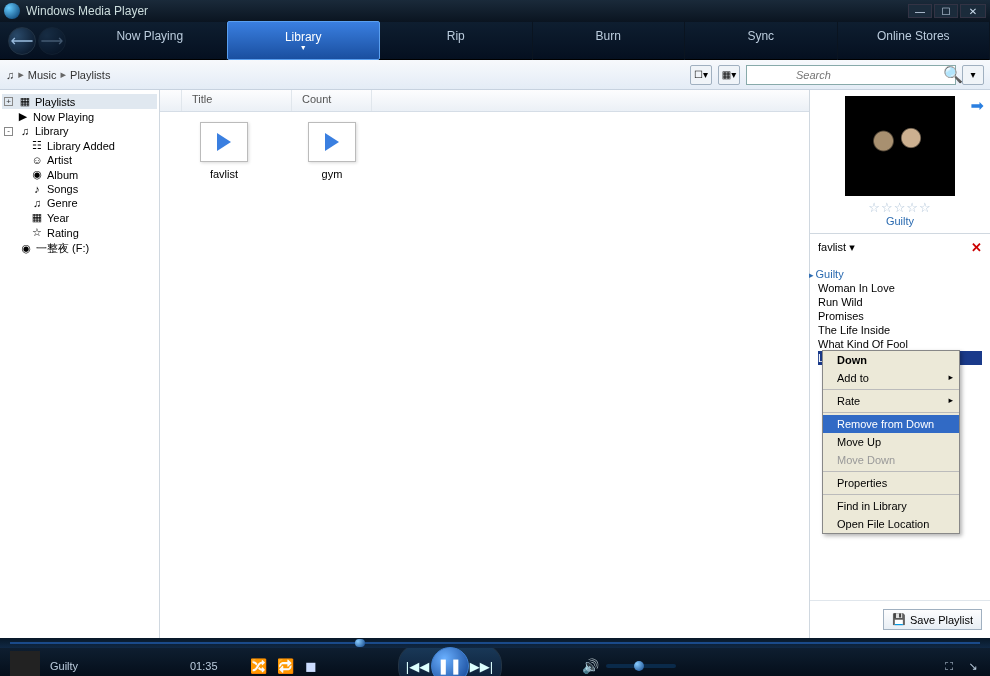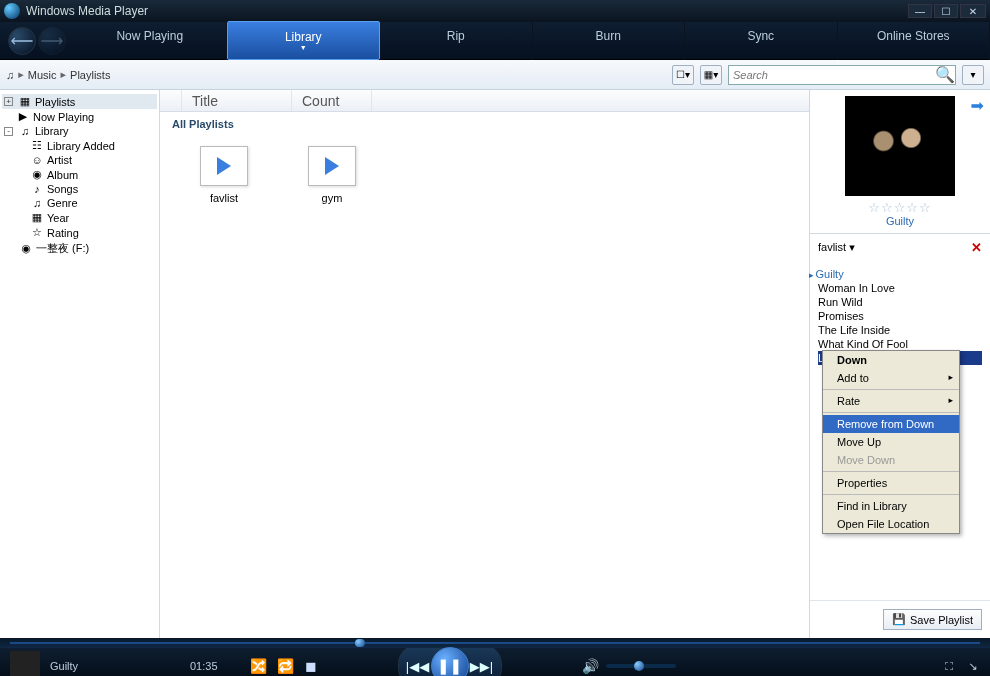--- a/index.html
+++ b/index.html
@@ -17,36 +17,36 @@
 .navcircle.disabled { opacity: .4; }
 .tabs { flex: 1; display: flex; }
 .tab { flex: 1; text-align: center; color: #bcd; font-size: 12px; padding: 8px 4px; cursor: pointer; border-right: 1px solid #0a1420; }
 .tab.active { background: linear-gradient(#3a7fe0,#1a4fa0); color: #fff; border: 1px solid #5a9ff0; border-radius: 2px; }
 
 .toolbar { height: 30px; background: linear-gradient(#f7f9fc,#e4ecf6); border-bottom: 1px solid #c7d2df; display: flex; align-items: center; padding: 0 6px; gap: 6px; }
 .breadcrumb { display: flex; align-items: center; gap: 4px; font-size: 11px; color: #333; }
 .breadcrumb .sep { color: #666; }
 .toolbar .spacer { flex: 1; }
 .viewbtn { width: 22px; height: 20px; border: 1px solid #a0b0c0; background: #f0f4f8; border-radius: 2px; display: flex; align-items: center; justify-content: center; font-size: 10px; cursor: pointer; }
-.searchbox { display: flex; align-items: center; border: 1px solid #8aa; background: #fff; height: 20px; width: 228px; }
+.searchbox { display: flex; align-items: center; border: 1px solid #8aa; background: #fff; height: 20px; width: 210px; padding-left: 45px; }
 .searchbox input { flex: 1; border: none; outline: none; font-size: 11px; padding: 0 4px; color: #888; font-style: italic; }
 .searchbox .sicon { width: 20px; text-align: center; color: #369; cursor: pointer; }
 
 .mainrow { display: flex; height: 548px; background: #fff; }
 .sidebar { width: 160px; background: #fff; border-right: 1px solid #d0d8e0; font-size: 11px; padding: 4px 2px; overflow: auto; }
 .tree-item { display: flex; align-items: center; gap: 3px; padding: 1px 2px; cursor: pointer; white-space: nowrap; }
 .tree-item.selected { background: #e0e8f0; }
 .tree-expander { width: 9px; height: 9px; border: 1px solid #888; display: inline-flex; align-items: center; justify-content: center; font-size: 8px; line-height: 1; color: #333; margin-right: 2px; }
 .tree-spacer { width: 12px; display: inline-block; }
 .indent1 { padding-left: 14px; }
 .indent2 { padding-left: 28px; }
 .tree-icon { width: 14px; display: inline-block; text-align: center; font-size: 11px; }
 
 .content { flex: 1; display: flex; flex-direction: column; border-right: 1px solid #d0d8e0; }
-.colheaders { height: 22px; background: linear-gradient(#fdfdfe,#ebf0f6); border-bottom: 1px solid #d5dde6; display: flex; font-size: 14px; color: #555; }
+.colheaders { height: 22px; background: linear-gradient(#fdfdfe,#ebf0f6); border-bottom: 1px solid #d5dde6; display: flex; font-size: 11px; color: #555; }
 .colheaders div { padding: 3px 10px; border-right: 1px solid #e0e6ec; }
 .section-label { font-size: 11px; font-weight: bold; color: #2a4a6a; padding: 6px 12px; }
 .iconrow { display: flex; gap: 60px; padding: 10px 40px; }
 .pl-icon-item { text-align: center; font-size: 11px; cursor: pointer; }
 .pl-icon { width: 48px; height: 40px; background: #fff; border: 1px solid #bbb; box-shadow: 1px 1px 3px rgba(0,0,0,.15); display: flex; align-items: center; justify-content: center; margin-bottom: 6px; }
 .pl-icon .tri { width: 0; height: 0; border-left: 14px solid #3a7fe0; border-top: 9px solid transparent; border-bottom: 9px solid transparent; }
 
 .rightpanel { width: 180px; background: #fff; display: flex; flex-direction: column; position: relative; }
 .rp-top { padding: 6px; text-align: center; }
 .album-art { width: 110px; height: 100px; background: #111; margin: 0 auto 4px; background-image: radial-gradient(circle at 35% 45%, #a89070 0 10%, transparent 12%), radial-gradient(circle at 60% 42%, #ccb090 0 10%, transparent 12%), linear-gradient(#000,#000); }
@@ -184,21 +184,20 @@
         <span>一整夜 (F:)</span>
       </div>
     </div>
 
   <div class="content">
     <div class="colheaders">
       <div style="width:22px"></div>
       <div style="width:110px">Title</div>
       <div style="width:80px">Count</div>
     </div>
-    <div class="section-label">All Playlists</div>
     <div class="iconrow" id="playlists">
         <div class="pl-icon-item">
           <div class="pl-icon">
             <div class="tri"></div>
           </div>
           <div>favlist</div>
         </div>
         <div class="pl-icon-item">
           <div class="pl-icon">
             <div class="tri"></div>

